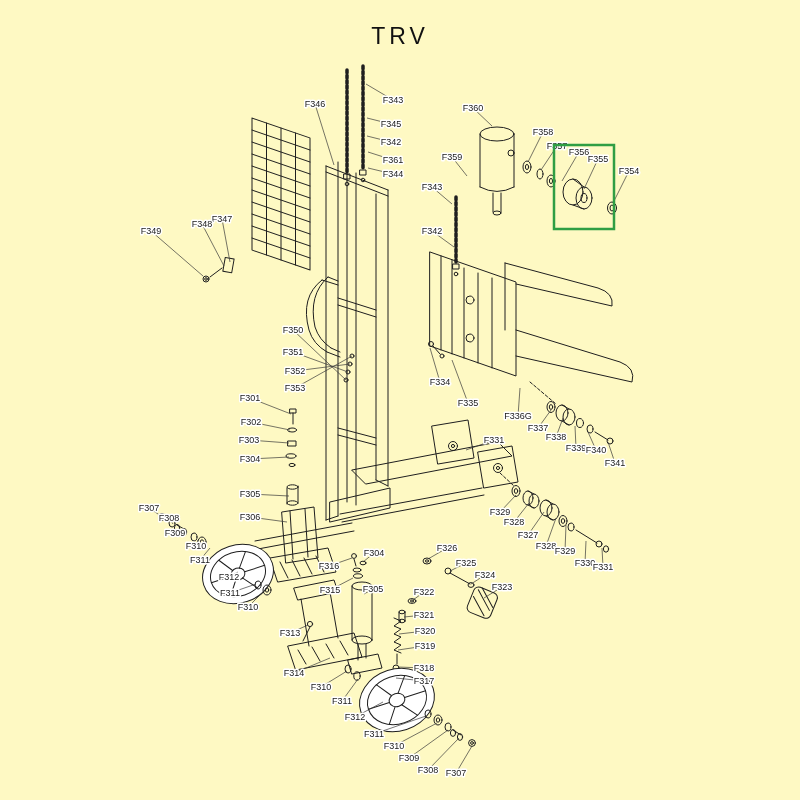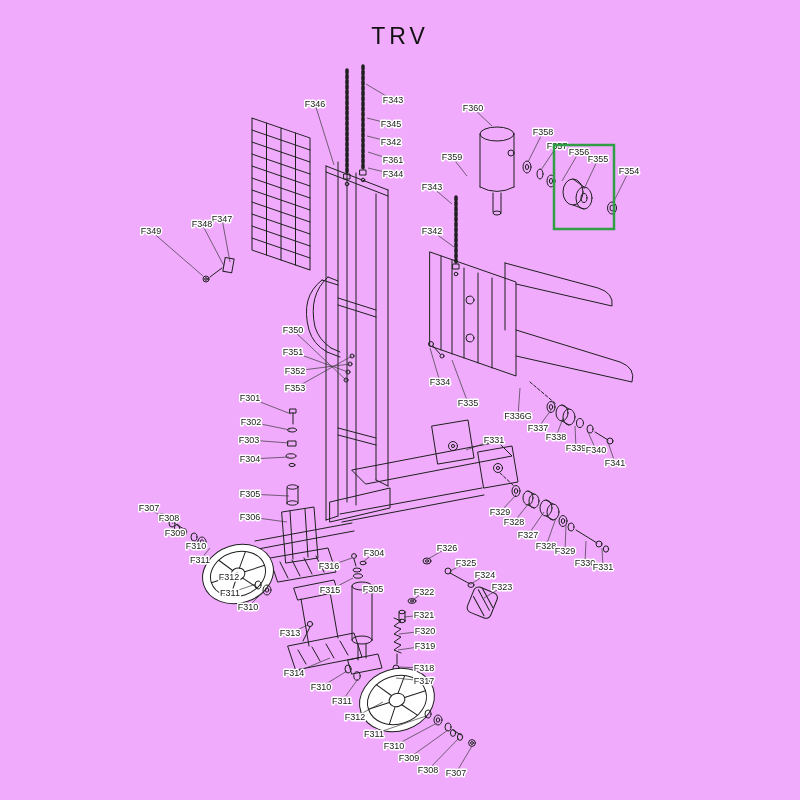--- a/index.html
+++ b/index.html
@@ -7,21 +7,21 @@
     padding: 0;
     background: #ffffff;
     width: 800px;
     height: 800px;
     overflow: hidden;
   }
   .page {
     position: relative;
     width: 800px;
     height: 800px;
-    background: #f0abfc;
+    background: #fef9c3;
   }
   svg { display: block; }
   #title {
     font-family: "Liberation Sans", sans-serif;
     font-size: 23px;
     letter-spacing: 4px;
     fill: #111111;
   }
   #art {
     stroke: #1f1f1f;

